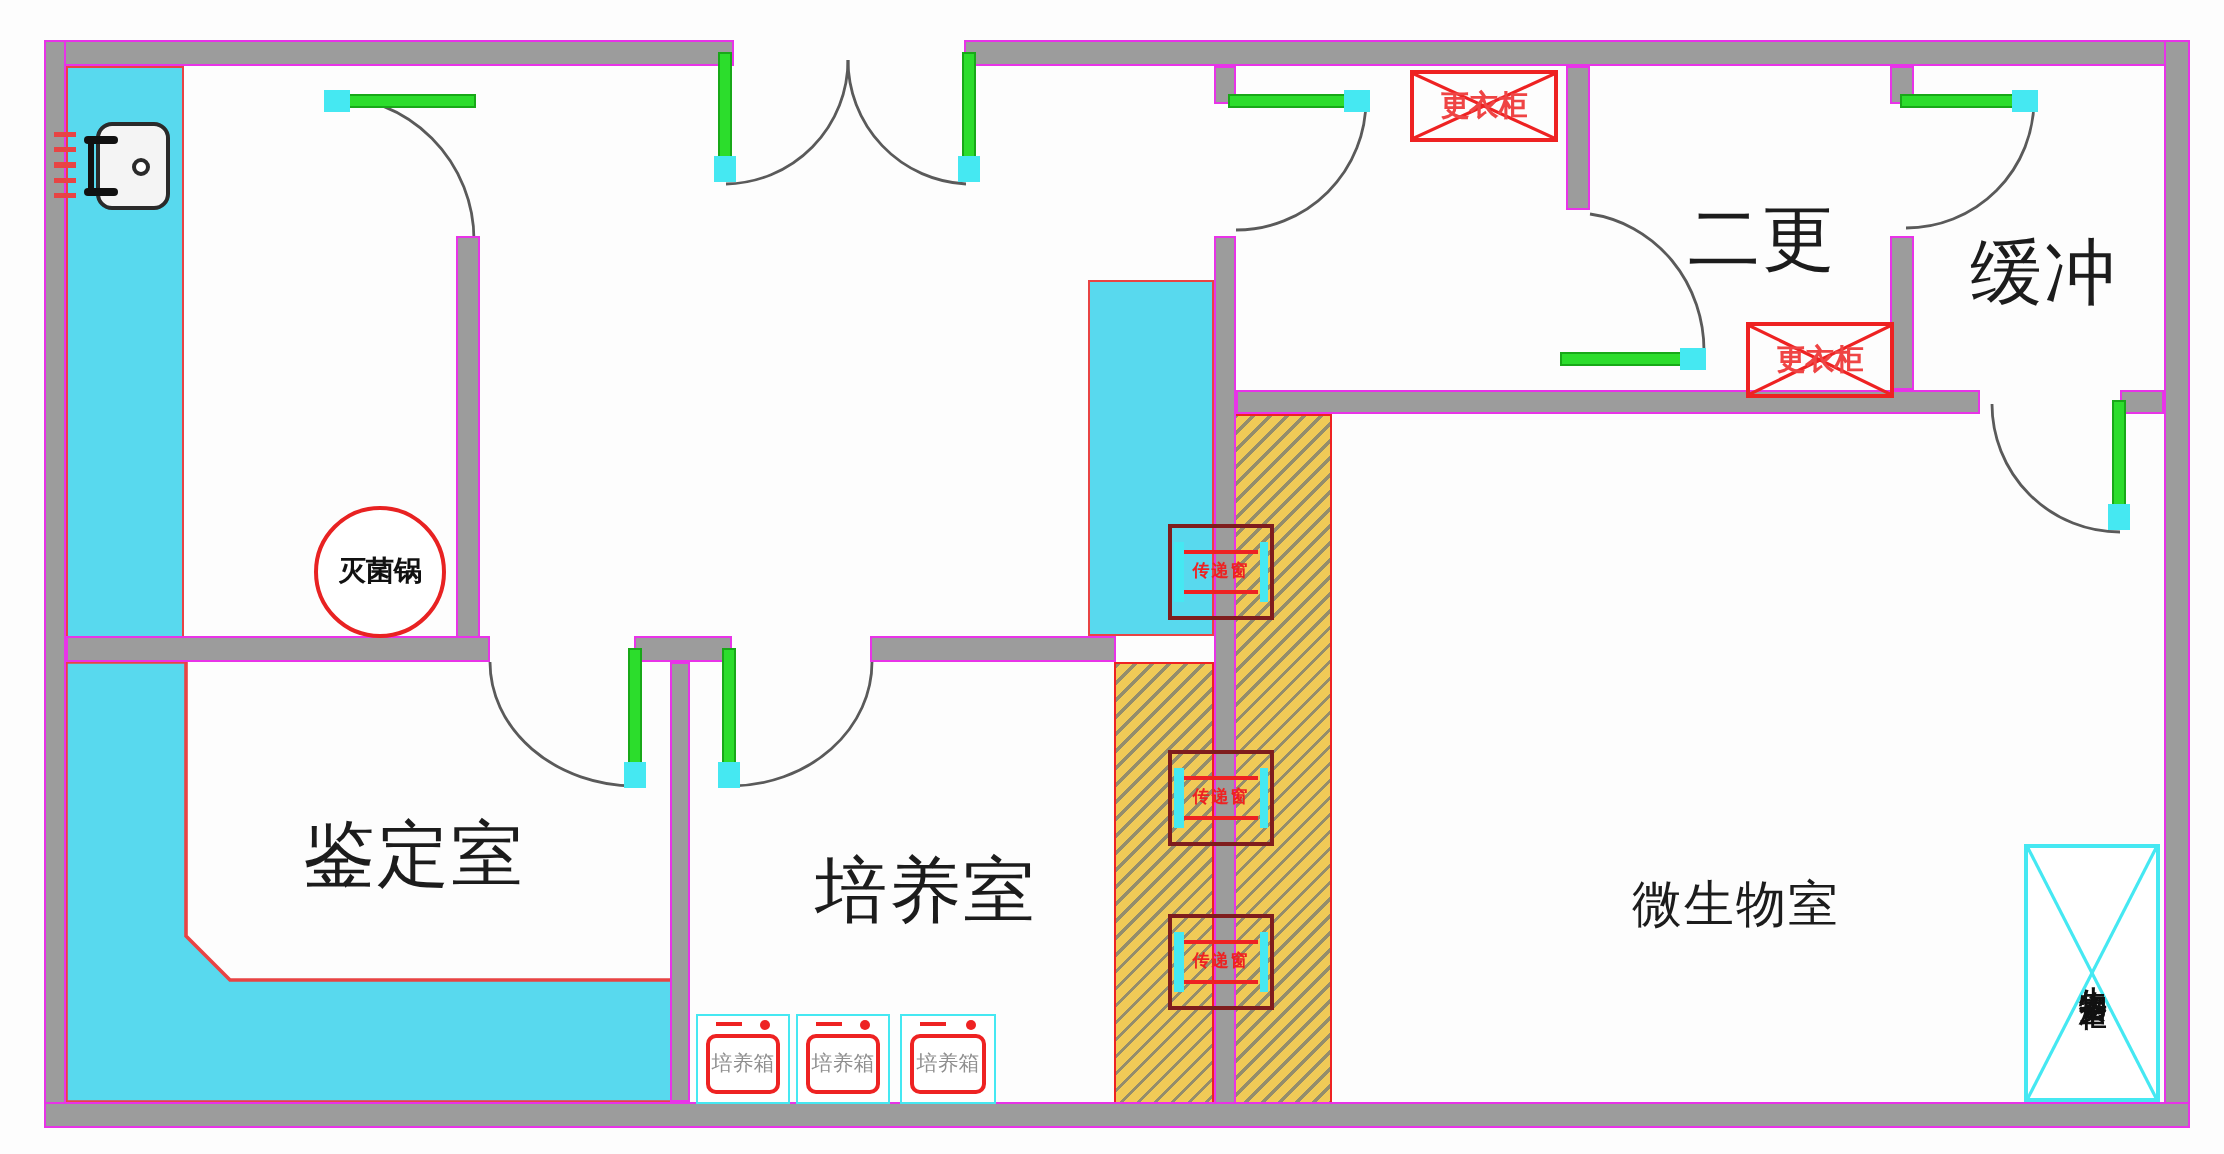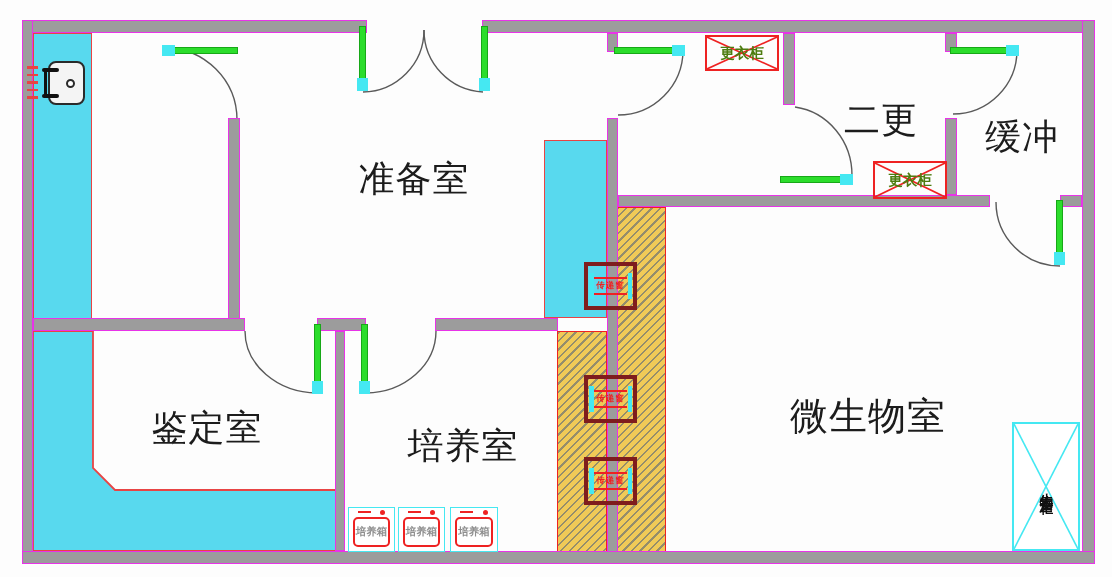--- a/index.html
+++ b/index.html
@@ -23,38 +23,38 @@
   
   .leaf { position:absolute; background:#2cdd2c; border:1px solid #18a818; }
   .leaf .cap { position:absolute; background:#45e8f2; }
   .leaf.h .cap { width:13px; height:11px; top:-3px; }
   .leaf.v .cap { width:11px; height:13px; left:-3px; }
   .leaf.h .cap.left { left:-2px; } .leaf.h .cap.right { right:-2px; }
   .leaf.v .cap.bottom { bottom:-2px; }
   
   .xbox-red { position:absolute; border:2px solid #ee2222; background:rgba(255,255,255,.0); }
   .xbox-red .lbl { position:absolute; left:50%; top:50%; transform:translate(-50%,-50%);
-    font-weight:bold; font-size:14.5px; color:#4d7c0f; white-space:nowrap; }
+    font-weight:bold; font-size:14.5px; color:#ef4444; white-space:nowrap; }
   .xbox-cyan { position:absolute; border:2px solid #45e8f2; background:#fff; }
   .xbox-cyan .lbl { position:absolute; left:50%; top:50%; transform:translate(-50%,-50%);
     writing-mode:vertical-rl; font-weight:bold; font-size:13.5px; color:#111; letter-spacing:2px; }
   .xsvg { position:absolute; left:0; top:0; width:100%; height:100%; }
   
   .circle-red { position:absolute; border:2.5px solid #e82222; border-radius:50%; background:#fff; }
   .circle-red .lbl { position:absolute; left:50%; top:50%; transform:translate(-50%,-50%);
     font-weight:bold; font-size:14px; color:#111; white-space:nowrap; }
   
   .incubator { position:absolute; border:1.8px solid #45e8f2; background:#fff; }
   .incubator:before { content:""; position:absolute; left:9px; top:2.5px; width:13px; height:2.8px; background:#ee2222; }
   .incubator:after  { content:""; position:absolute; right:9px; top:1.5px; width:5.5px; height:5.5px; border-radius:50%; background:#ee2222; }
   .incubator .inner { position:absolute; left:4px; right:4px; top:9px; bottom:4px;
-    border:2.4px solid #ee2222; border-radius:5px; display:flex; align-items:center; justify-content:center;font-weight:bold; }
+    border:2.4px solid #ee2222; border-radius:5px; display:flex; align-items:center; justify-content:center; }
   .incubator .lbl { font-size:10.5px; color:#8f8f8f; white-space:nowrap; }
   
-  .passwin { position:absolute; border:4px solid #7f1d1d; }
+  .passwin { position:absolute; border:2px solid #7f1d1d; }
   .passwin .sidebar-l,.passwin .sidebar-r { position:absolute; top:7px; bottom:7px; width:4.5px; background:#45e8f2; }
   .passwin .sidebar-l { left:1px; } .passwin .sidebar-r { right:1px; }
   .passwin .ln { position:absolute; left:6px; right:6px; height:1.6px; background:#ee2222; }
   .passwin .ln.t { top:11px; } .passwin .ln.b { bottom:11px; }
   .passwin .lbl { position:absolute; left:50%; top:50%; transform:translate(-50%,-50%);
     font-size:8.5px; font-weight:bold; color:#ee2222; white-space:nowrap; letter-spacing:1px; }
   
   .room-label { position:absolute; transform:translate(-50%,-50%);
     font-family:"Liberation Serif","DejaVu Serif",serif; color:#1c1c1c;
     font-size:36px; white-space:nowrap; letter-spacing:1px; }
@@ -141,20 +141,23 @@
       <span class="cap bottom"></span>
     </div>
 
   <div class="red-ticks"></div>
   <div class="sink-body"></div>
   <div class="sink-drain"></div>
   <div class="sink-bar-v"></div>
   <div class="sink-tick-t"></div>
   <div class="sink-tick-b"></div>
 
+  <div class="circle-red" style="left:157px; top:253px; width:66px; height:66px;">
+    <span class="lbl">灭菌锅</span>
+  </div>
 
   <div class="xbox-red" style="left:705px; top:35px; width:74px; height:36px;">
     <svg class="xsvg">
         <line x1="0" y1="0" x2="100%" y2="100%" stroke="#ee2222" stroke-width="1.6"></line>
         <line x1="0" y1="100%" x2="100%" y2="0" stroke="#ee2222" stroke-width="1.6"></line>
       </svg>
     <span class="lbl">更衣柜</span>
   </div>
   <div class="xbox-red" style="left:873px; top:161px; width:74px; height:38px;">
     <svg class="xsvg">
@@ -203,20 +206,19 @@
   </div>
 
   <div class="xbox-cyan" style="left:1012px; top:422px; width:68px; height:129px;">
     <svg class="xsvg">
         <line x1="0" y1="0" x2="100%" y2="100%" stroke="#45e8f2" stroke-width="1.6"></line>
         <line x1="0" y1="100%" x2="100%" y2="0" stroke="#45e8f2" stroke-width="1.6"></line>
       </svg>
     <span class="lbl">生物安全柜</span>
   </div>
 
-  <div class="room-label" style="left:414px; top:179px;">准备室</div>
   <div class="room-label" style="left:881px; top:120px;">二更</div>
   <div class="room-label" style="left:1022px; top:137px;">缓冲</div>
   <div class="room-label" style="left:207px; top:428px;">鉴定室</div>
   <div class="room-label" style="left:463px; top:446px;">培养室</div>
-  <div class="room-label" style="left:868px; top:416px; font-size:38px;">微生物室</div>
+  <div class="room-label" style="left:868px; top:452px; font-size:25px;">微生物室</div>
 
 </div>
 
 </body></html>

